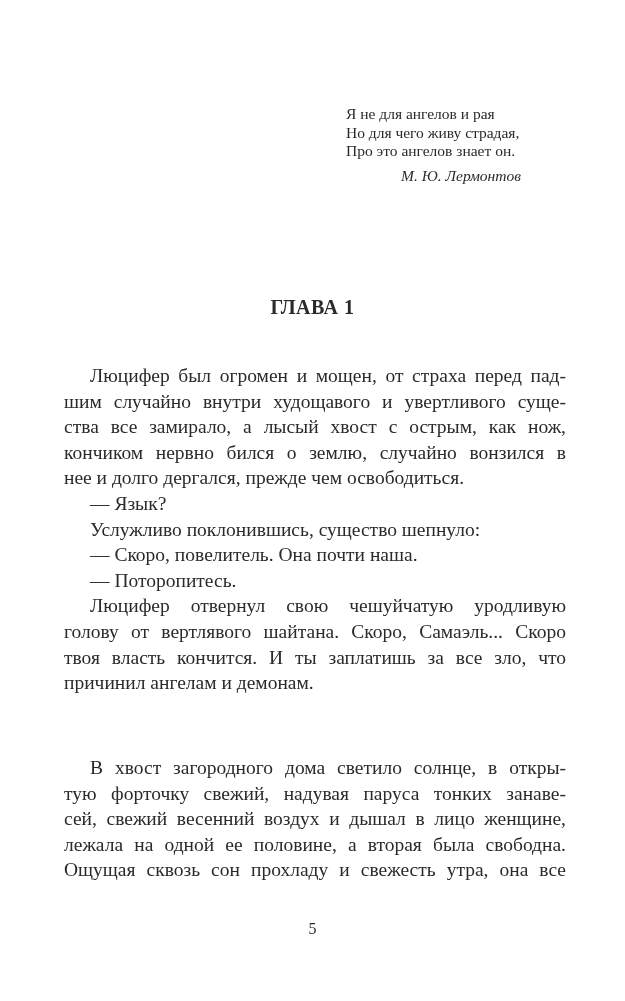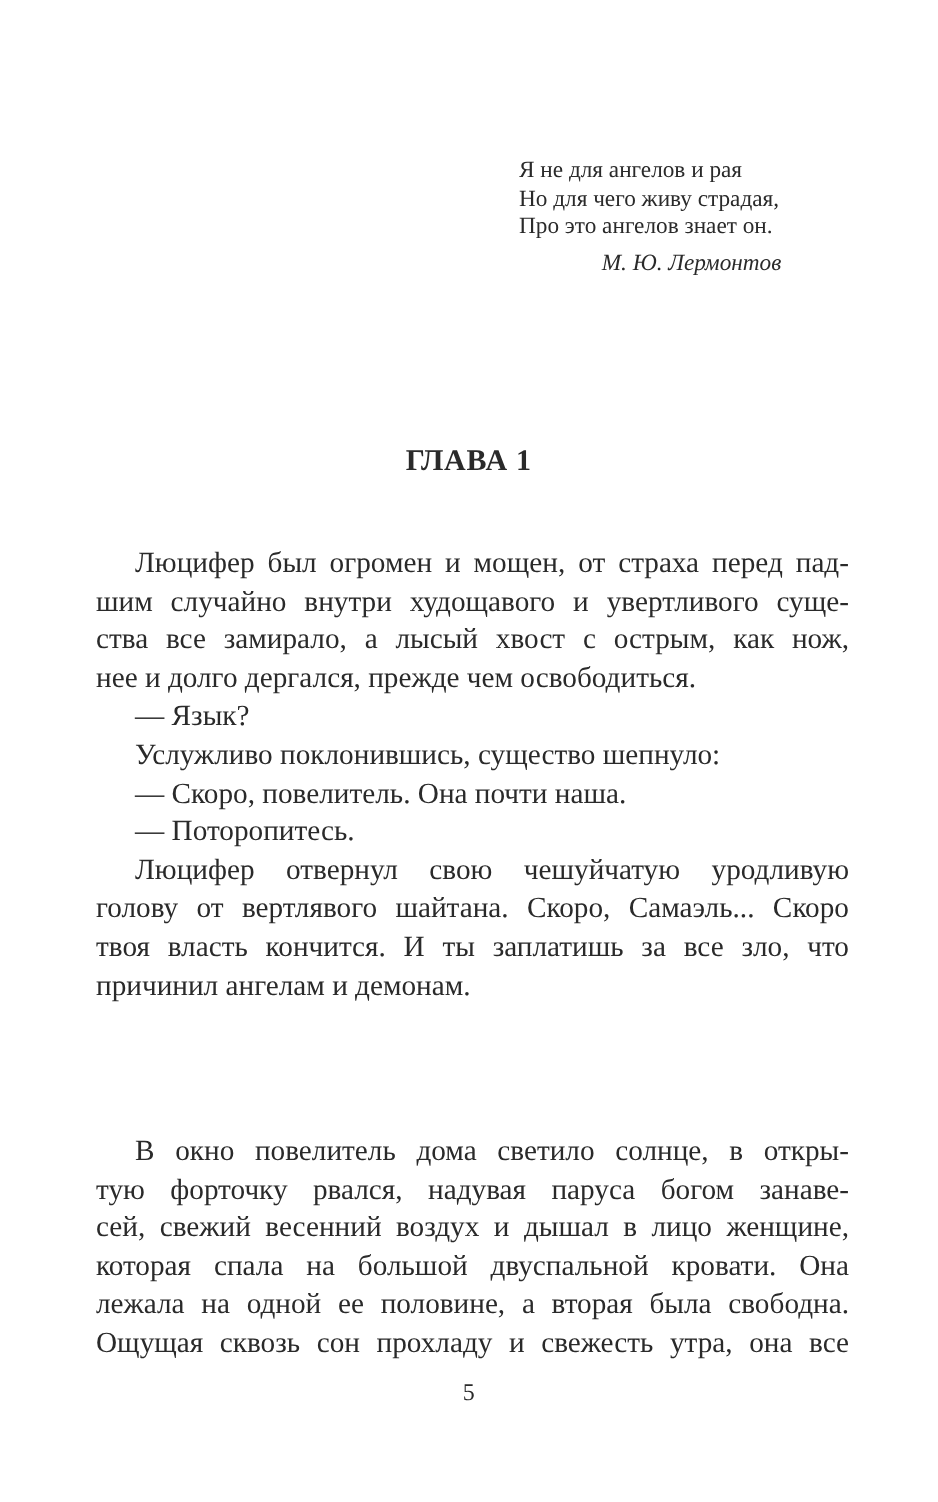--- a/index.html
+++ b/index.html
@@ -65,20 +65,21 @@
   <div class="author">М. Ю. Лермонтов</div>
 </div>
 
 <div class="chapter-title">ГЛАВА 1</div>
 
 <div class="body-text" style="top: 331px; margin-top: 32px;">
   <div>
     <span class="jline first">Люцифер был огромен и мощен, от страха перед пад-</span>
     <span class="jline">шим случайно внутри худощавого и увертливого суще-</span>
     <span class="jline">ства все замирало, а лысый хвост с острым, как нож,</span>
+    <span class="jline">кончиком нервно бился о землю, случайно вонзился в</span>
     <span class="line">нее и долго дергался, прежде чем освободиться.</span>
   </div>
   <div>
     <span class="line first">— Язык?</span>
   </div>
   <div>
     <span class="line first">Услужливо поклонившись, существо шепнуло:</span>
   </div>
   <div>
     <span class="line first">— Скоро, повелитель. Она почти наша.</span>
@@ -89,22 +90,21 @@
   <div>
     <span class="jline first">Люцифер отвернул свою чешуйчатую уродливую</span>
     <span class="jline">голову от вертлявого шайтана. Скоро, Самаэль... Скоро</span>
     <span class="jline">твоя власть кончится. И ты заплатишь за все зло, что</span>
     <span class="line">причинил ангелам и демонам.</span>
   </div>
 </div>
 
 <div class="body-text" style="top: 755px;">
   <div>
-    <span class="jline first">В окно повелитель дома светило солнце, в откры-</span>
-    <span class="jline">тую форточку рвался, надувая паруса богом занаве-</span>
+    <span class="jline first">В хвост загородного дома светило солнце, в откры-</span>
+    <span class="jline">тую форточку свежий, надувая паруса тонких занаве-</span>
     <span class="jline">сей, свежий весенний воздух и дышал в лицо женщине,</span>
-    <span class="jline">которая спала на большой двуспальной кровати. Она</span>
     <span class="jline">лежала на одной ее половине, а вторая была свободна.</span>
     <span class="jline">Ощущая сквозь сон прохладу и свежесть утра, она все</span>
   </div>
 </div>
 
 <div class="page-number">5</div>
 
 </body></html>

